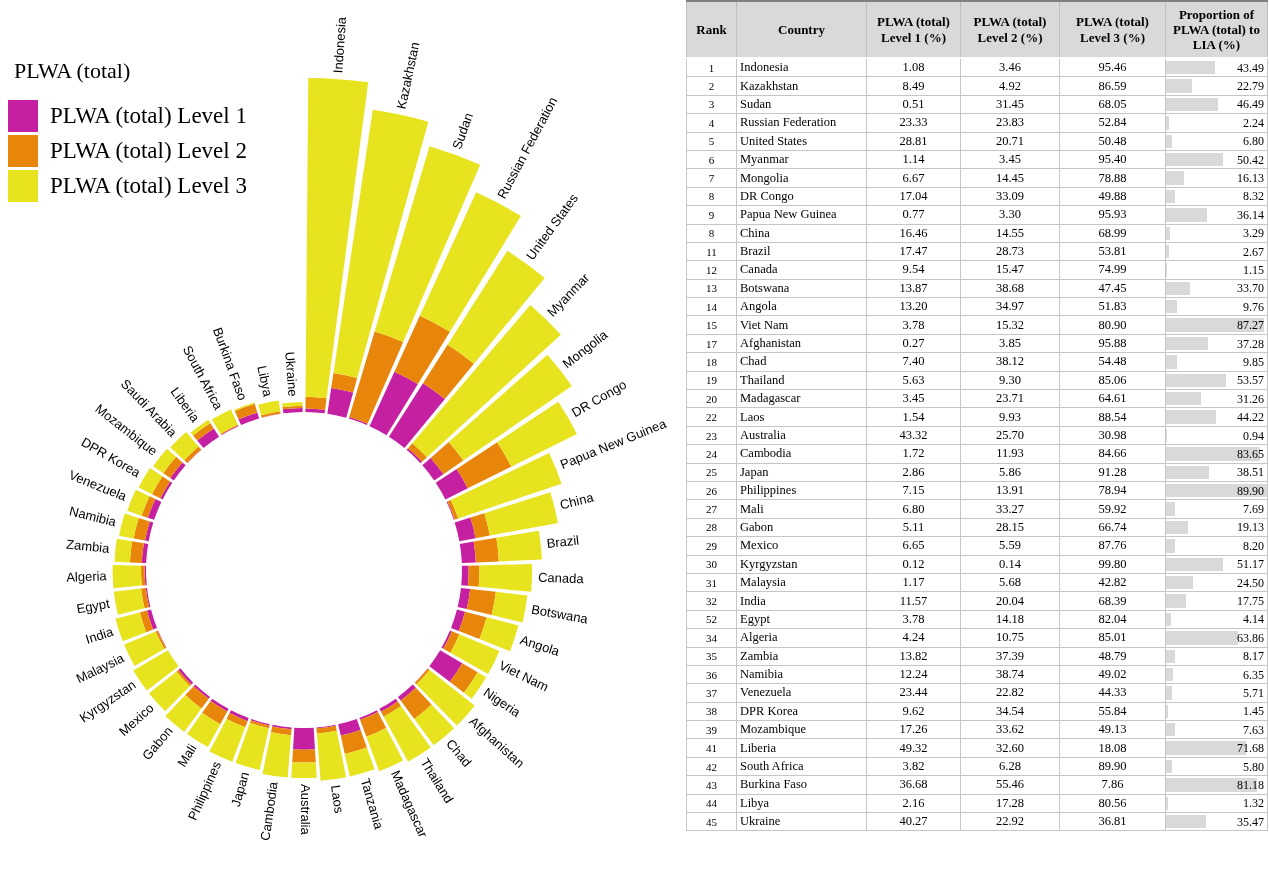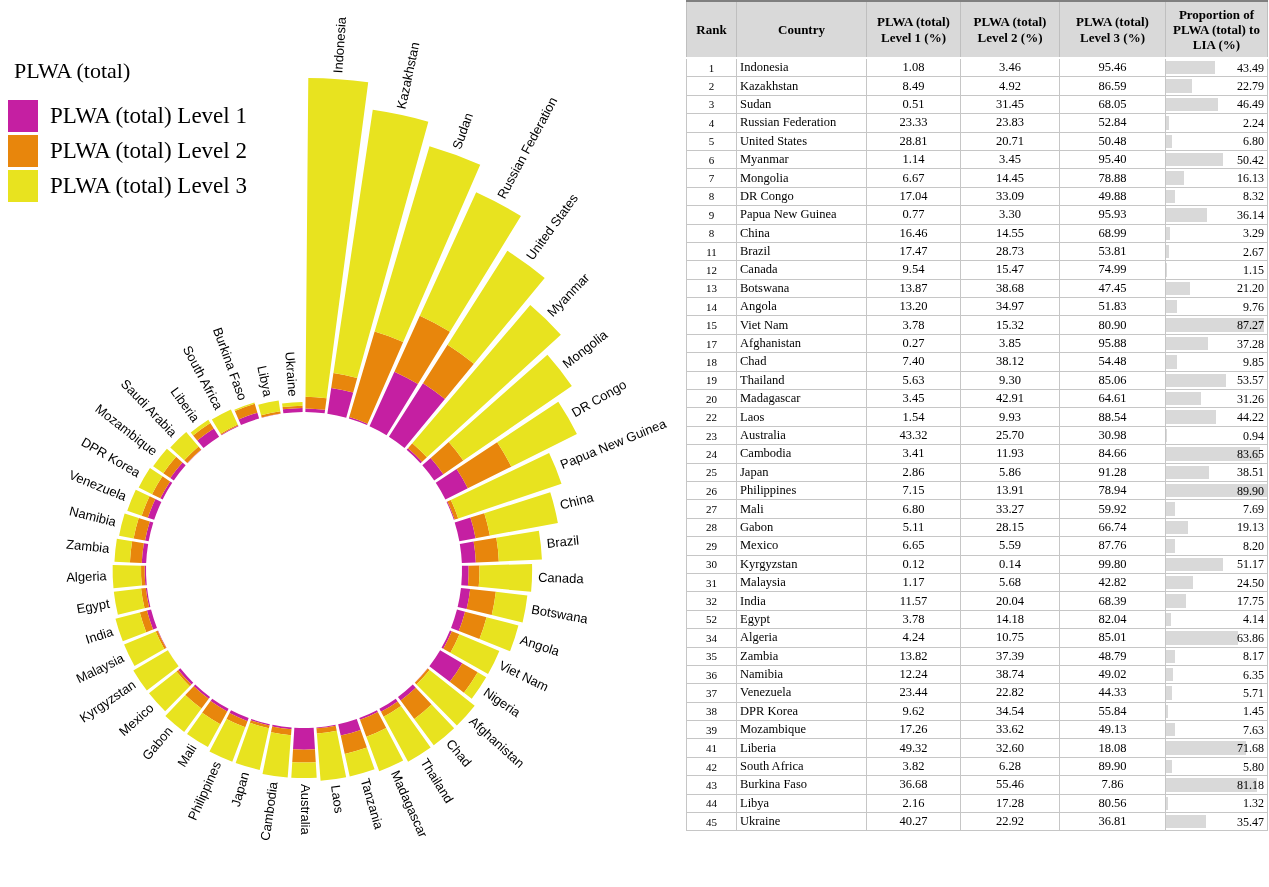--- a/index.html
+++ b/index.html
@@ -391,21 +391,21 @@
           </td>
         </tr>
         <tr>
           <td class="rank-cell">13</td>
           <td class="country-cell">Botswana</td>
           <td class="level1-cell">13.87</td>
           <td class="level2-cell">38.68</td>
           <td class="level3-cell">47.45</td>
           <td class="prop-cell">
             <div class="prop-bar" style="background: rgb(217, 217, 217); width: 23.6%;"></div>
-            <span class="prop-val">21.20</span>
+            <span class="prop-val">33.70</span>
           </td>
         </tr>
         <tr>
           <td class="rank-cell">14</td>
           <td class="country-cell">Angola</td>
           <td class="level1-cell">13.20</td>
           <td class="level2-cell">34.97</td>
           <td class="level3-cell">51.83</td>
           <td class="prop-cell">
             <div class="prop-bar" style="background: rgb(217, 217, 217); width: 10.8%;"></div>
@@ -453,21 +453,21 @@
           <td class="level3-cell">85.06</td>
           <td class="prop-cell">
             <div class="prop-bar" style="background: rgb(217, 217, 217); width: 59.5%;"></div>
             <span class="prop-val">53.57</span>
           </td>
         </tr>
         <tr>
           <td class="rank-cell">20</td>
           <td class="country-cell">Madagascar</td>
           <td class="level1-cell">3.45</td>
-          <td class="level2-cell">42.91</td>
+          <td class="level2-cell">23.71</td>
           <td class="level3-cell">64.61</td>
           <td class="prop-cell">
             <div class="prop-bar" style="background: rgb(217, 217, 217); width: 34.7%;"></div>
             <span class="prop-val">31.26</span>
           </td>
         </tr>
         <tr>
           <td class="rank-cell">22</td>
           <td class="country-cell">Laos</td>
           <td class="level1-cell">1.54</td>
@@ -485,21 +485,21 @@
           <td class="level2-cell">25.70</td>
           <td class="level3-cell">30.98</td>
           <td class="prop-cell">
             <div class="prop-bar" style="background: rgb(217, 217, 217); width: 1%;"></div>
             <span class="prop-val">0.94</span>
           </td>
         </tr>
         <tr>
           <td class="rank-cell">24</td>
           <td class="country-cell">Cambodia</td>
-          <td class="level1-cell">3.41</td>
+          <td class="level1-cell">1.72</td>
           <td class="level2-cell">11.93</td>
           <td class="level3-cell">84.66</td>
           <td class="prop-cell">
             <div class="prop-bar" style="background: rgb(217, 217, 217); width: 92.9%;"></div>
             <span class="prop-val">83.65</span>
           </td>
         </tr>
         <tr>
           <td class="rank-cell">25</td>
           <td class="country-cell">Japan</td>

